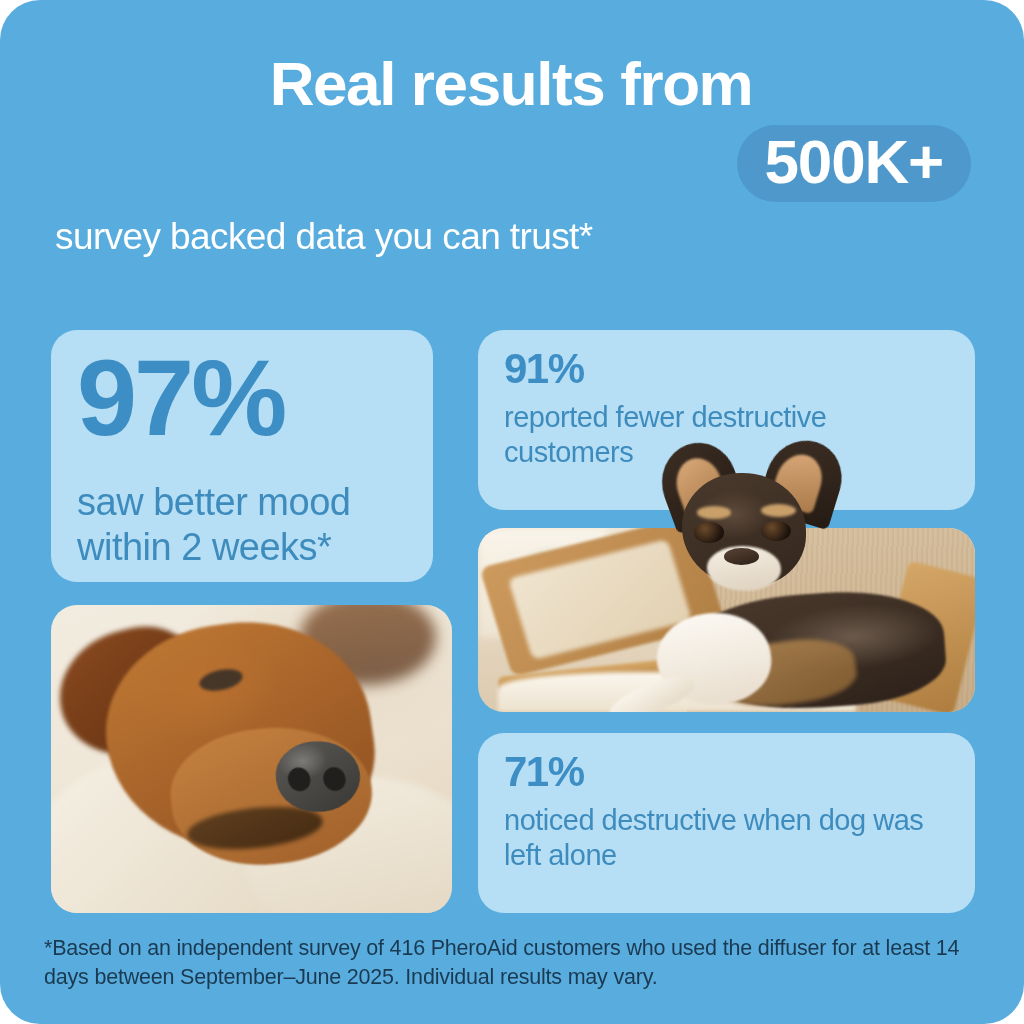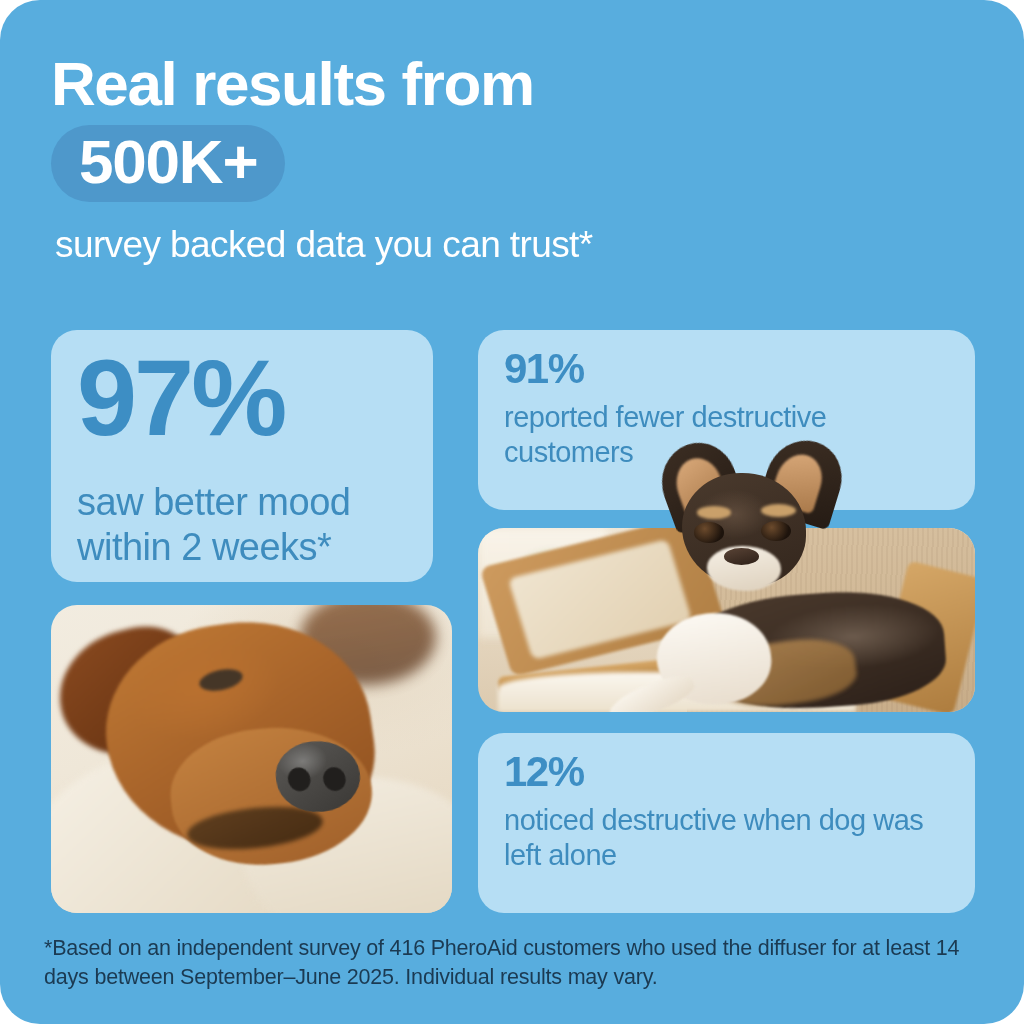--- a/index.html
+++ b/index.html
@@ -34,25 +34,27 @@
   .headline-line {
     font-size: 62px;
     font-weight: bold;
     color: #ffffff;
     letter-spacing: -1.4px;
     line-height: 1.02;
     white-space: nowrap;
   }
   #headline-line1 {
     margin-left: 0;
+    text-align: center;
   }
   #headline-line2 {
     margin-top: 10px;
     display: flex;
     align-items: flex-end;
+    flex-direction: column;
   }
   #stat-pill {
     display: inline-flex;
     align-items: center;
     justify-content: center;
     background: #4E98CB;
     color: #ffffff;
     border-radius: 42px;
     padding: 4px 28px 8px 28px;
     font-size: 62px;
@@ -61,21 +63,21 @@
     line-height: 1.05;
   }
   #headline-tail {
     margin-left: 26px;
     font-size: 62px;
     font-weight: bold;
     color: #ffffff;
     letter-spacing: -1.4px;
   }
   #subheadline {
-    margin-top: 22px;
+    margin-top: 14px;
     margin-left: 4px;
     font-size: 37px;
     font-weight: 300;
     color: #ffffff;
     letter-spacing: -0.6px;
     white-space: nowrap;
   }
 
   
   .stat-card {
@@ -534,19 +536,19 @@
       <div class="dach-eye"></div>
       <div class="dach-mouth"></div>
       <div class="dach-nose">
         <div class="dach-nostril l"></div>
         <div class="dach-nostril r"></div>
       </div>
     </div>
   </div>
 
   <div id="card-alone" class="stat-card">
-    <div class="stat-number">12%</div>
+    <div class="stat-number">71%</div>
     <div class="stat-label">noticed destructive when dog was left alone</div>
   </div>
 
   <div id="footnote">*Based on an independent survey of 416 PheroAid customers who used the diffuser for at least 14 days between September–June 2025. Individual results may vary.</div>
 
 </div>
 
 </body></html>

